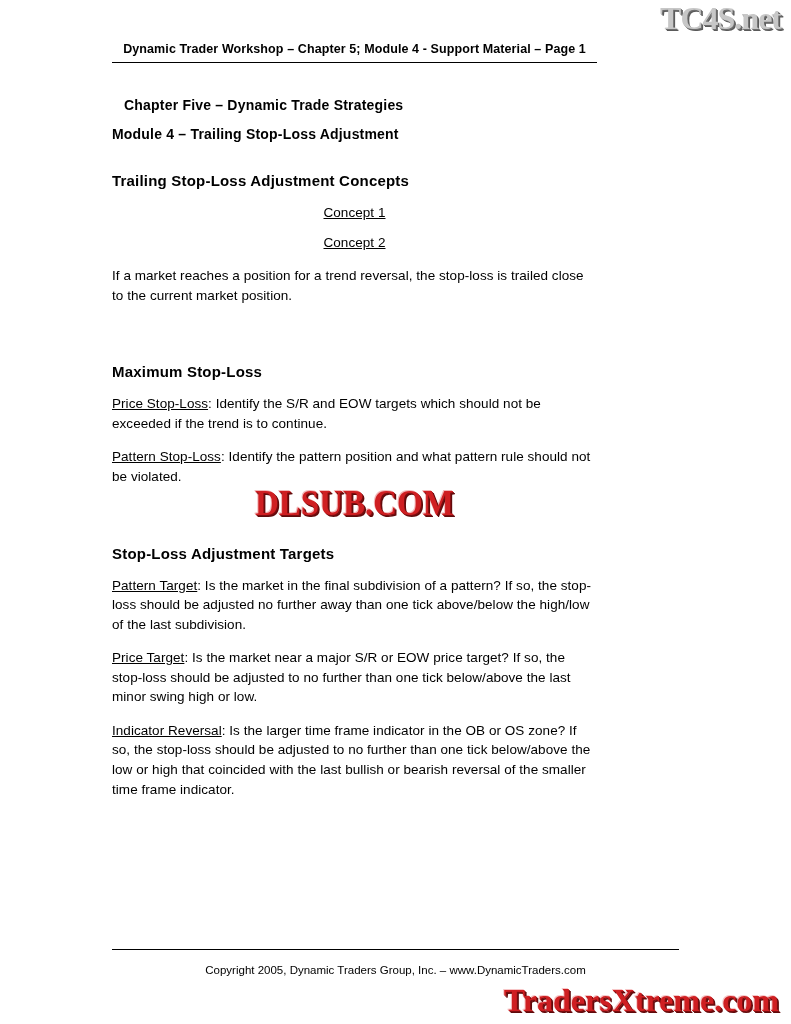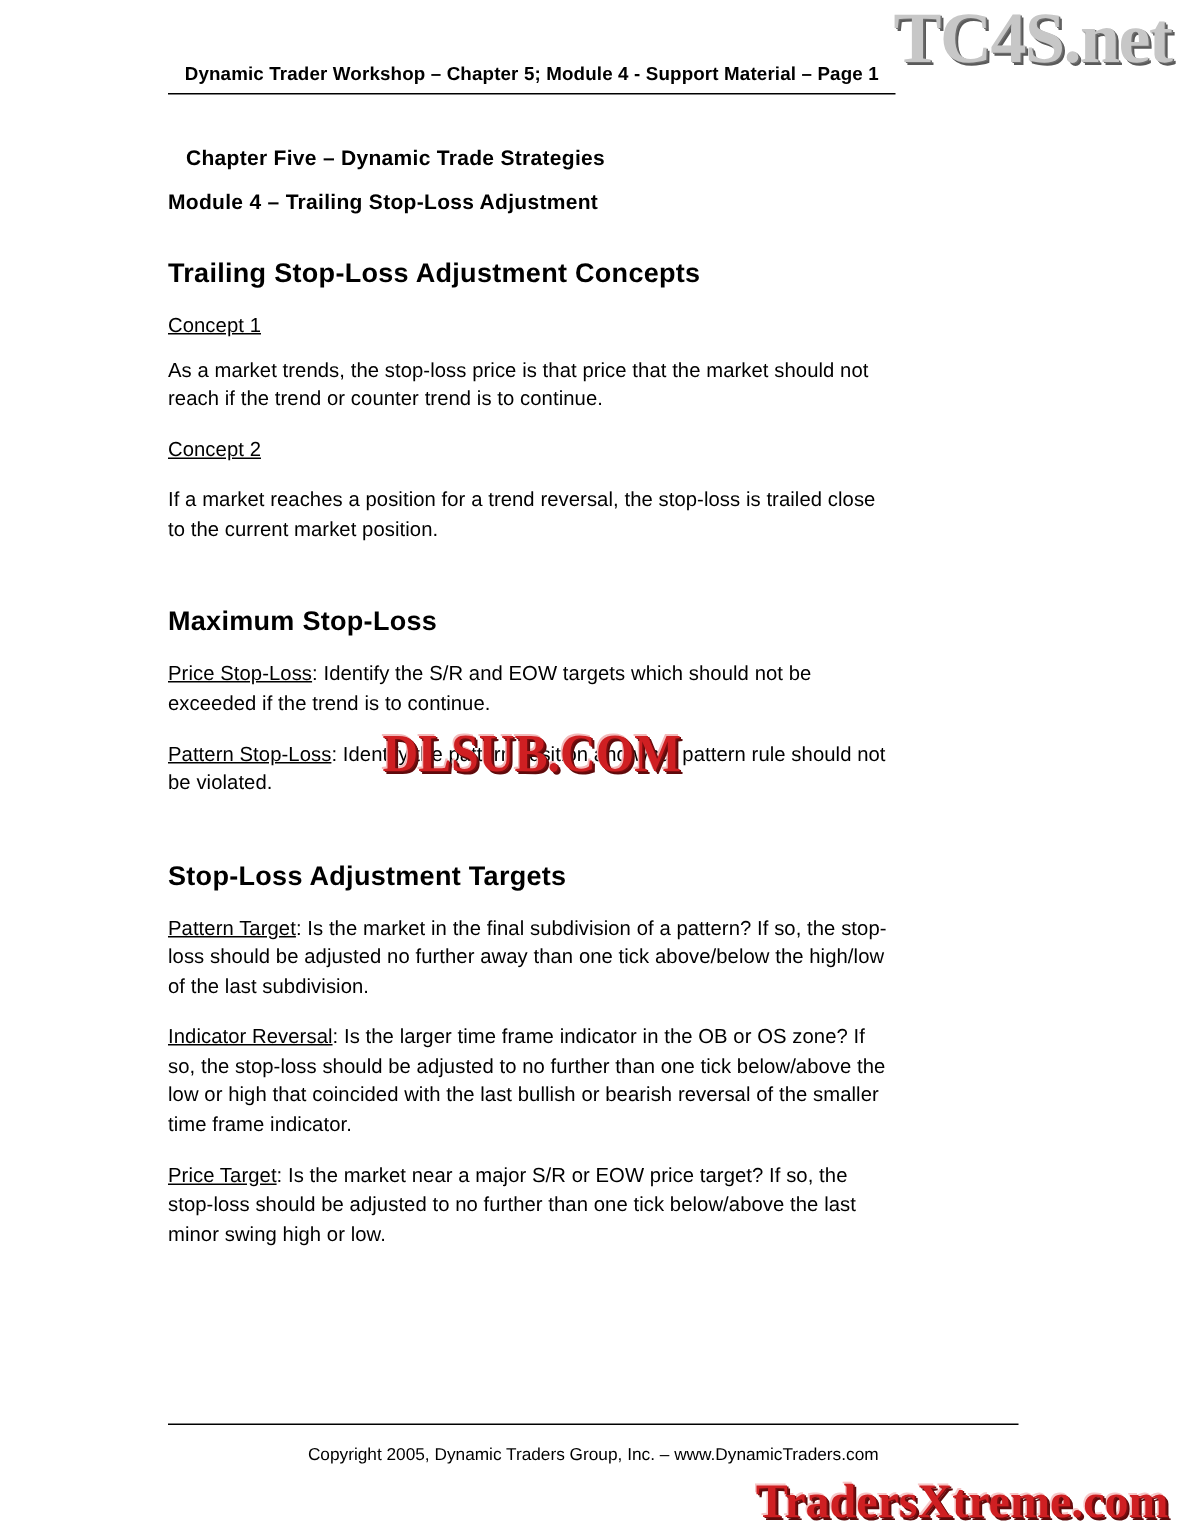--- a/index.html
+++ b/index.html
@@ -15,21 +15,21 @@
     color: #000000;
     overflow: hidden;
   }
 
   
   .wm-top {
     position: absolute;
     top: 2px;
     right: 10px;
     font-family: "Liberation Serif", serif;
-    font-size: 48px;
+    font-size: 32px;
     font-weight: bold;
     color: #c7c7c7;
     letter-spacing: -1px;
     text-shadow:
        1px 1px 0 #6e6e6e,
        2px 2px 0 #5a5a5a,
       -1px -1px 0 #ffffff;
     line-height: 1;
     user-select: none;
   }
@@ -98,36 +98,37 @@
     margin: 0 0 13px 12px;
     letter-spacing: 0.2px;
   }
   .heading-sub {
     font-size: 14px;
     font-weight: bold;
     margin: 0 0 30px 0;
     letter-spacing: 0.2px;
   }
   .section-title {
-    font-size: 18px;
+    font-size: 15px;
     font-weight: bold;
-    margin: 0 0 14px 0;
+    margin: 16px 0 14px 0;
     letter-spacing: 0.2px;
   }
   p.body {
     font-size: 13.5px;
     line-height: 1.45;
     margin: 0 0 14px 0;
     letter-spacing: 0.05px;
   }
   .u {
     text-decoration: underline;
   }
   .lead-under {
     text-decoration: underline;
+    text-align: center;
   }
   .spacer-lg { height: 28px; }
 
   .footer {
     position: absolute;
     left: 0;
     right: 0;
     bottom: 48px;
     text-align: center;
     font-size: 11.5px;
@@ -149,43 +150,42 @@
 
   <div class="header-text">Dynamic Trader Workshop – Chapter 5; Module 4 - Support Material – Page 1</div>
   <hr class="rule">
 
   <div class="heading-main">Chapter Five  – Dynamic Trade Strategies</div>
   <div class="heading-sub">Module 4 – Trailing Stop-Loss Adjustment</div>
 
   <div class="section-title">Trailing Stop-Loss Adjustment Concepts</div>
 
   <p class="body lead-under" style="margin-bottom:10px;">Concept 1</p>
-  <p class="body">As a market trends, the stop-loss price is that price that the market should not reach if the trend or counter trend is to continue.</p>
 
   <p class="body lead-under" style="margin-bottom:14px;">Concept 2</p>
   <p class="body">If a market reaches a position for a trend reversal, the stop-loss is trailed close to the current market position.</p>
 
   <div class="spacer-lg"></div>
 
   <div class="section-title">Maximum Stop-Loss</div>
 
   <p class="body"><span class="u">Price Stop-Loss</span><span>: Identify the S/R and EOW targets which should not be exceeded if the trend is to continue.</span></p>
 
   <p class="body"><span class="u">Pattern Stop-Loss</span><span>: Identify the pattern position and what pattern rule should not be violated.</span></p>
 
 
   <div class="spacer-lg"></div>
 
   <div class="section-title">Stop-Loss Adjustment Targets</div>
 
   <p class="body"><span class="u">Pattern Target</span><span>: Is the market in the final subdivision of a pattern? If so, the stop-loss should be adjusted no further away than one tick above/below the high/low of the last subdivision.</span></p>
 
+  <p class="body"><span class="u">Price Target</span><span>: Is the market near a major S/R or EOW price target? If so, the stop-loss should be adjusted to no further than one tick below/above the last minor swing high or low.</span></p>
+
   <p class="body"><span class="u">Indicator Reversal</span><span>: Is the larger time frame indicator in the OB or OS zone? If so, the stop-loss should be adjusted to no further than one tick below/above the low or high that coincided with the last bullish or bearish reversal of the smaller time frame indicator.</span></p>
-
-  <p class="body"><span class="u">Price Target</span><span>: Is the market near a major S/R or EOW price target? If so, the stop-loss should be adjusted to no further than one tick below/above the last minor swing high or low.</span></p>
 
 </div>
 
 <div class="footer-rule"></div>
 <div class="footer">Copyright 2005, Dynamic Traders Group, Inc. – www.DynamicTraders.com</div>
 
 <div class="wm-top">TC4S.net</div>
 <div class="wm-mid">DLSUB.COM</div>
 <div class="wm-bottom">TradersXtreme.com</div>
 

